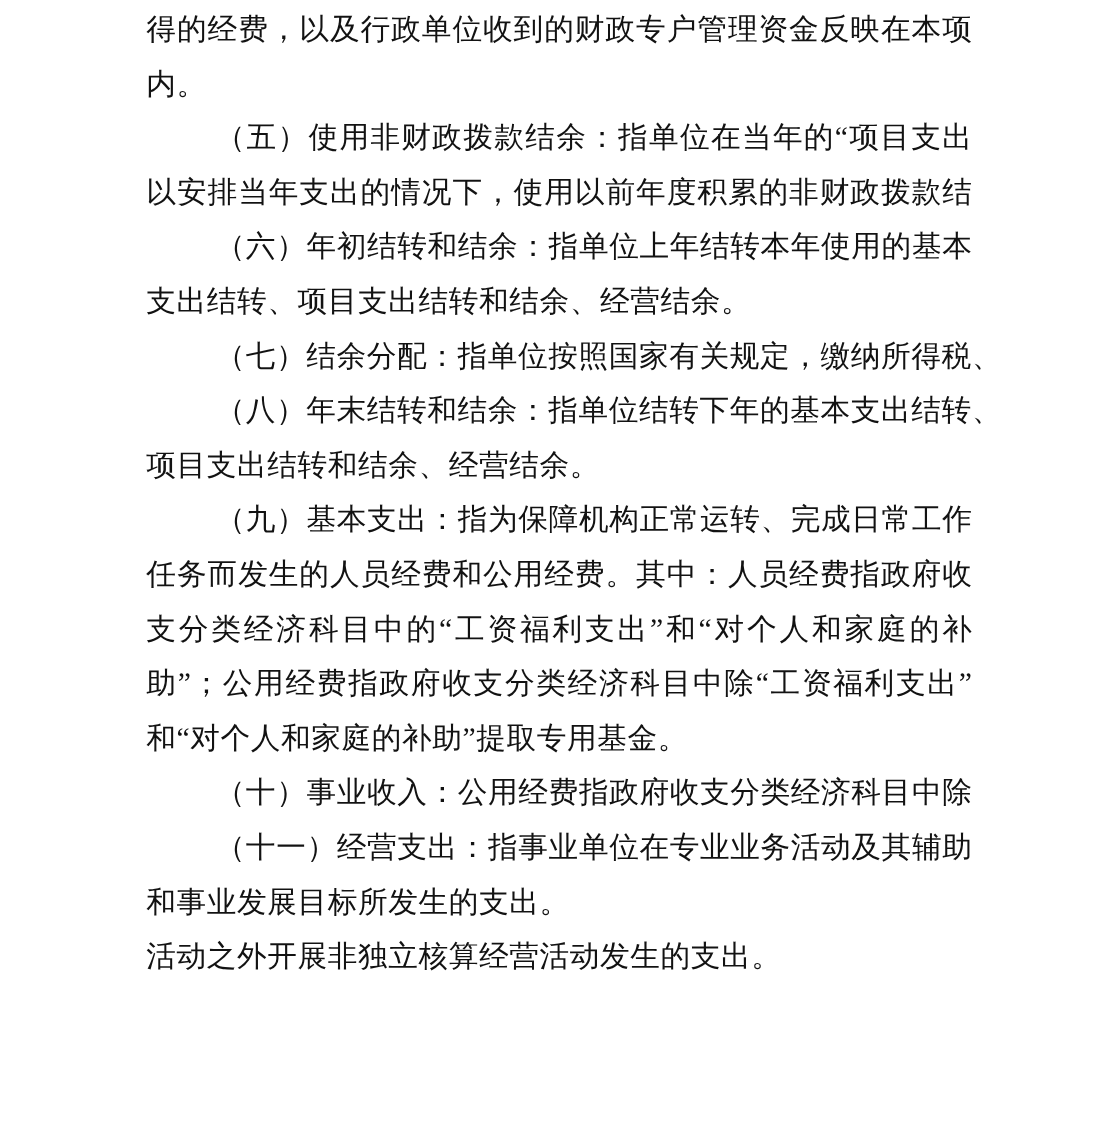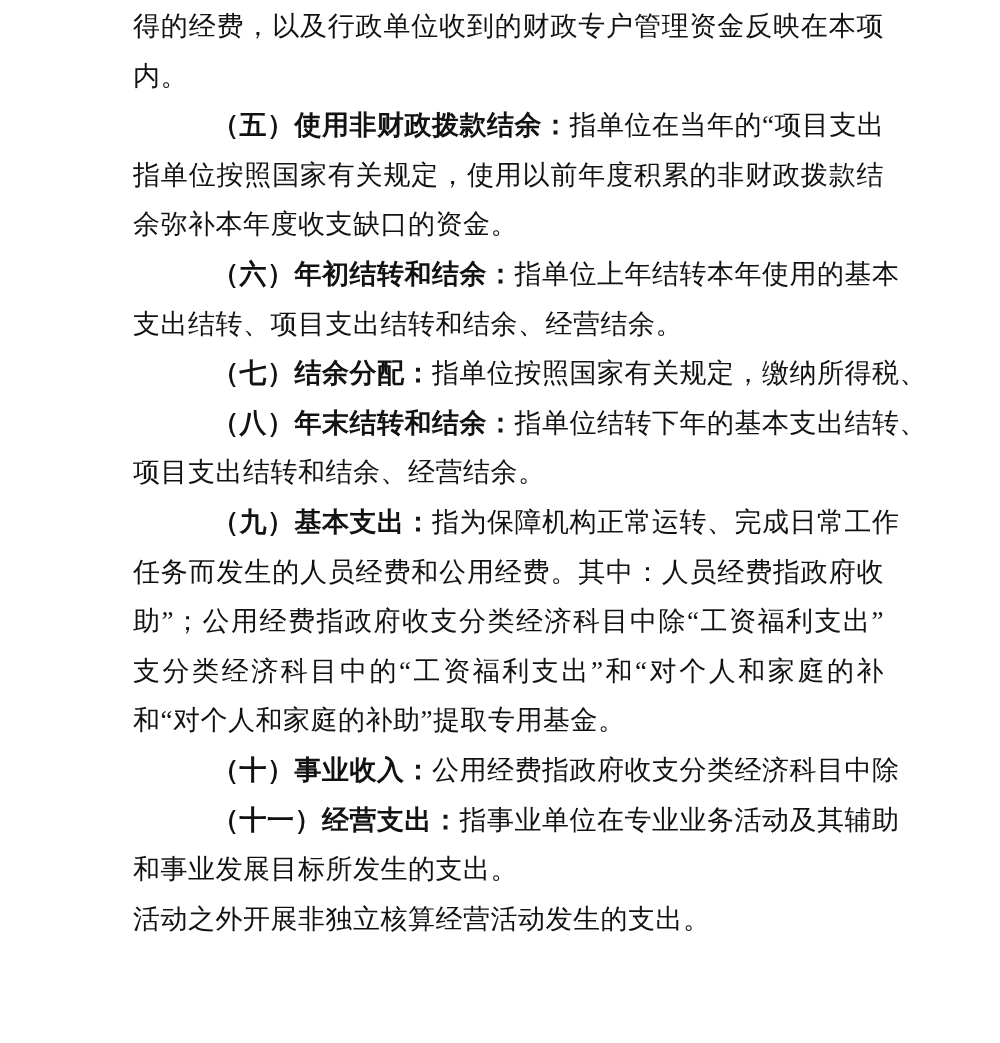--- a/index.html
+++ b/index.html
@@ -32,58 +32,56 @@
   .line.full {
     text-align-last: justify;
   }
   .line.end {
     text-align-last: left;
   }
   .line.indent {
     text-indent: 63px;
   }
   .label {
-    font-weight: bold;
-    margin-left: 16px;
+    font-weight: normal;
   }
 </style>
 </head>
 <body>
 
 <div class="page">
 
   <div class="line full"><span>得的经费，以及行政单位收到的财政专户管理资金反映在本项</span></div>
 
   <div class="line end"><span>内。</span></div>
 
   <div class="line full indent"><span class="label">（五）使用非财政拨款结余：</span><span>指单位在当年的“项目支出</span></div>
 
 
-  <div class="line full"><span>指单位按照国家有关规定，使用以前年度积累的非财政拨款结</span></div>
+  <div class="line full"><span>以安排当年支出的情况下，使用以前年度积累的非财政拨款结</span></div>
 
-  <div class="line end"><span>余弥补本年度收支缺口的资金。</span></div>
 
   <div class="line full indent"><span class="label">（六）年初结转和结余：</span><span>指单位上年结转本年使用的基本</span></div>
 
   <div class="line end"><span>支出结转、项目支出结转和结余、经营结余。</span></div>
 
   <div class="line full indent"><span class="label">（七）结余分配：</span><span>指单位按照国家有关规定，缴纳所得税、</span></div>
 
 
   <div class="line full indent"><span class="label">（八）年末结转和结余：</span><span>指单位结转下年的基本支出结转、</span></div>
 
   <div class="line end"><span>项目支出结转和结余、经营结余。</span></div>
 
   <div class="line full indent"><span class="label">（九）基本支出：</span><span>指为保障机构正常运转、完成日常工作</span></div>
 
   <div class="line full"><span>任务而发生的人员经费和公用经费。其中：人员经费指政府收</span></div>
 
+  <div class="line full"><span>支分类经济科目中的“工资福利支出”和“对个人和家庭的补</span></div>
+
   <div class="line full"><span>助”；公用经费指政府收支分类经济科目中除“工资福利支出”</span></div>
-
-  <div class="line full"><span>支分类经济科目中的“工资福利支出”和“对个人和家庭的补</span></div>
 
   <div class="line end"><span>和“对个人和家庭的补助”提取专用基金。</span></div>
 
   <div class="line full indent"><span class="label">（十）事业收入：</span><span>公用经费指政府收支分类经济科目中除</span></div>
 
   <div class="line full indent"><span class="label">（十一）经营支出：</span><span>指事业单位在专业业务活动及其辅助</span></div>
 
   <div class="line end"><span>和事业发展目标所发生的支出。</span></div>
 
   <div class="line end"><span>活动之外开展非独立核算经营活动发生的支出。</span></div>

